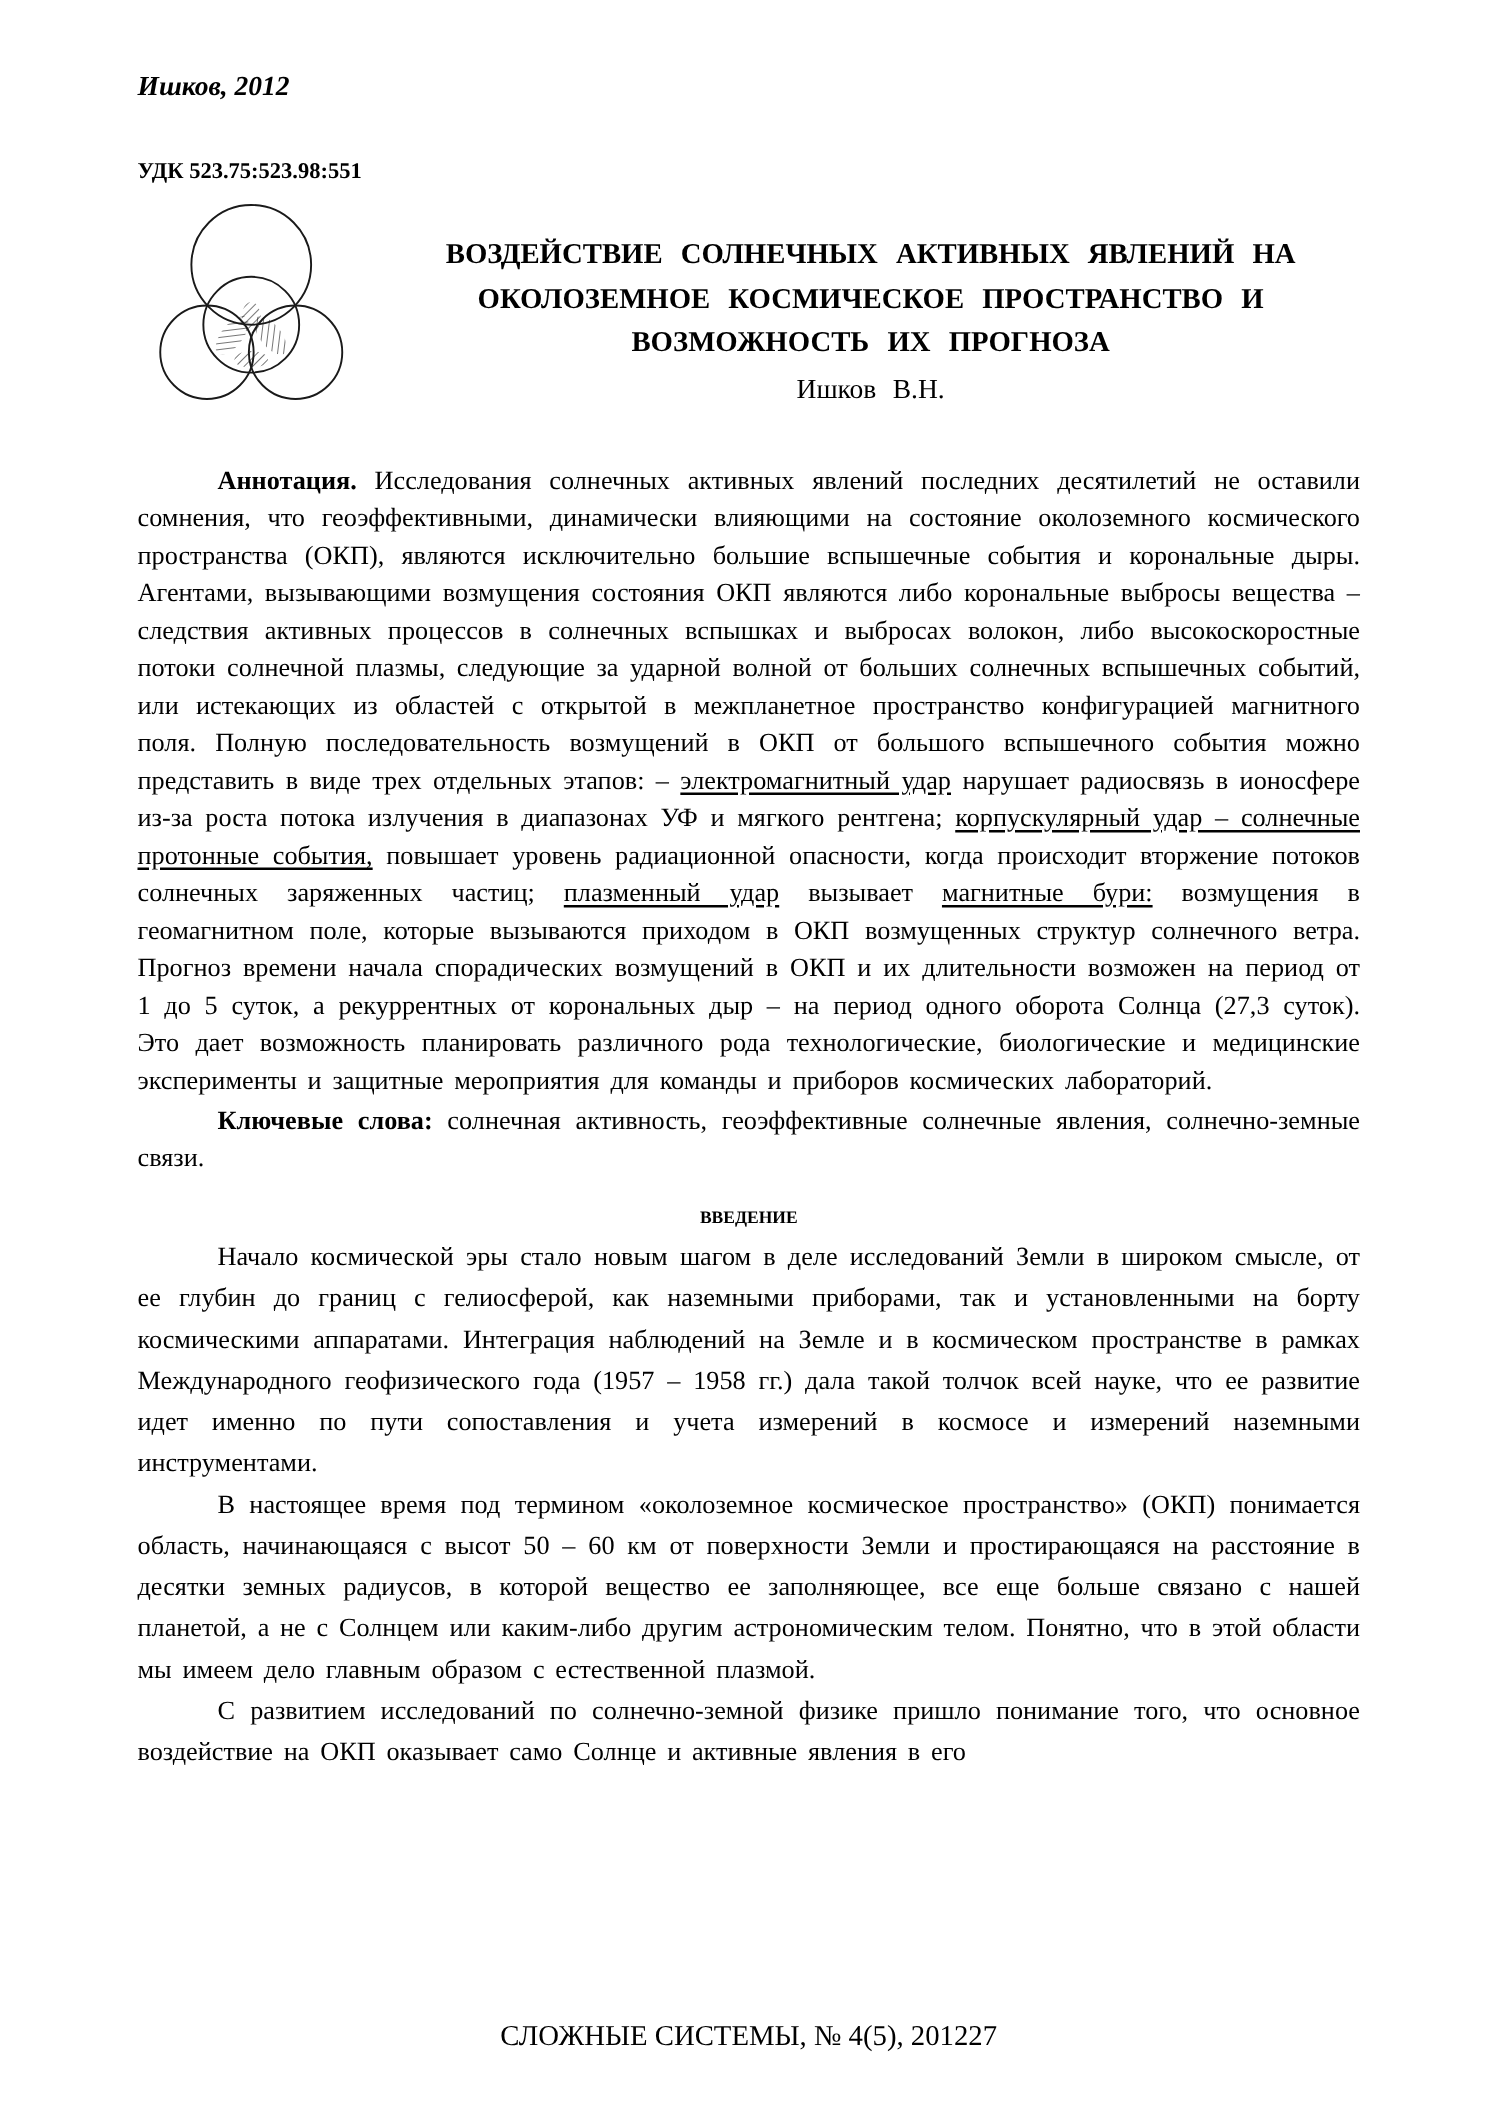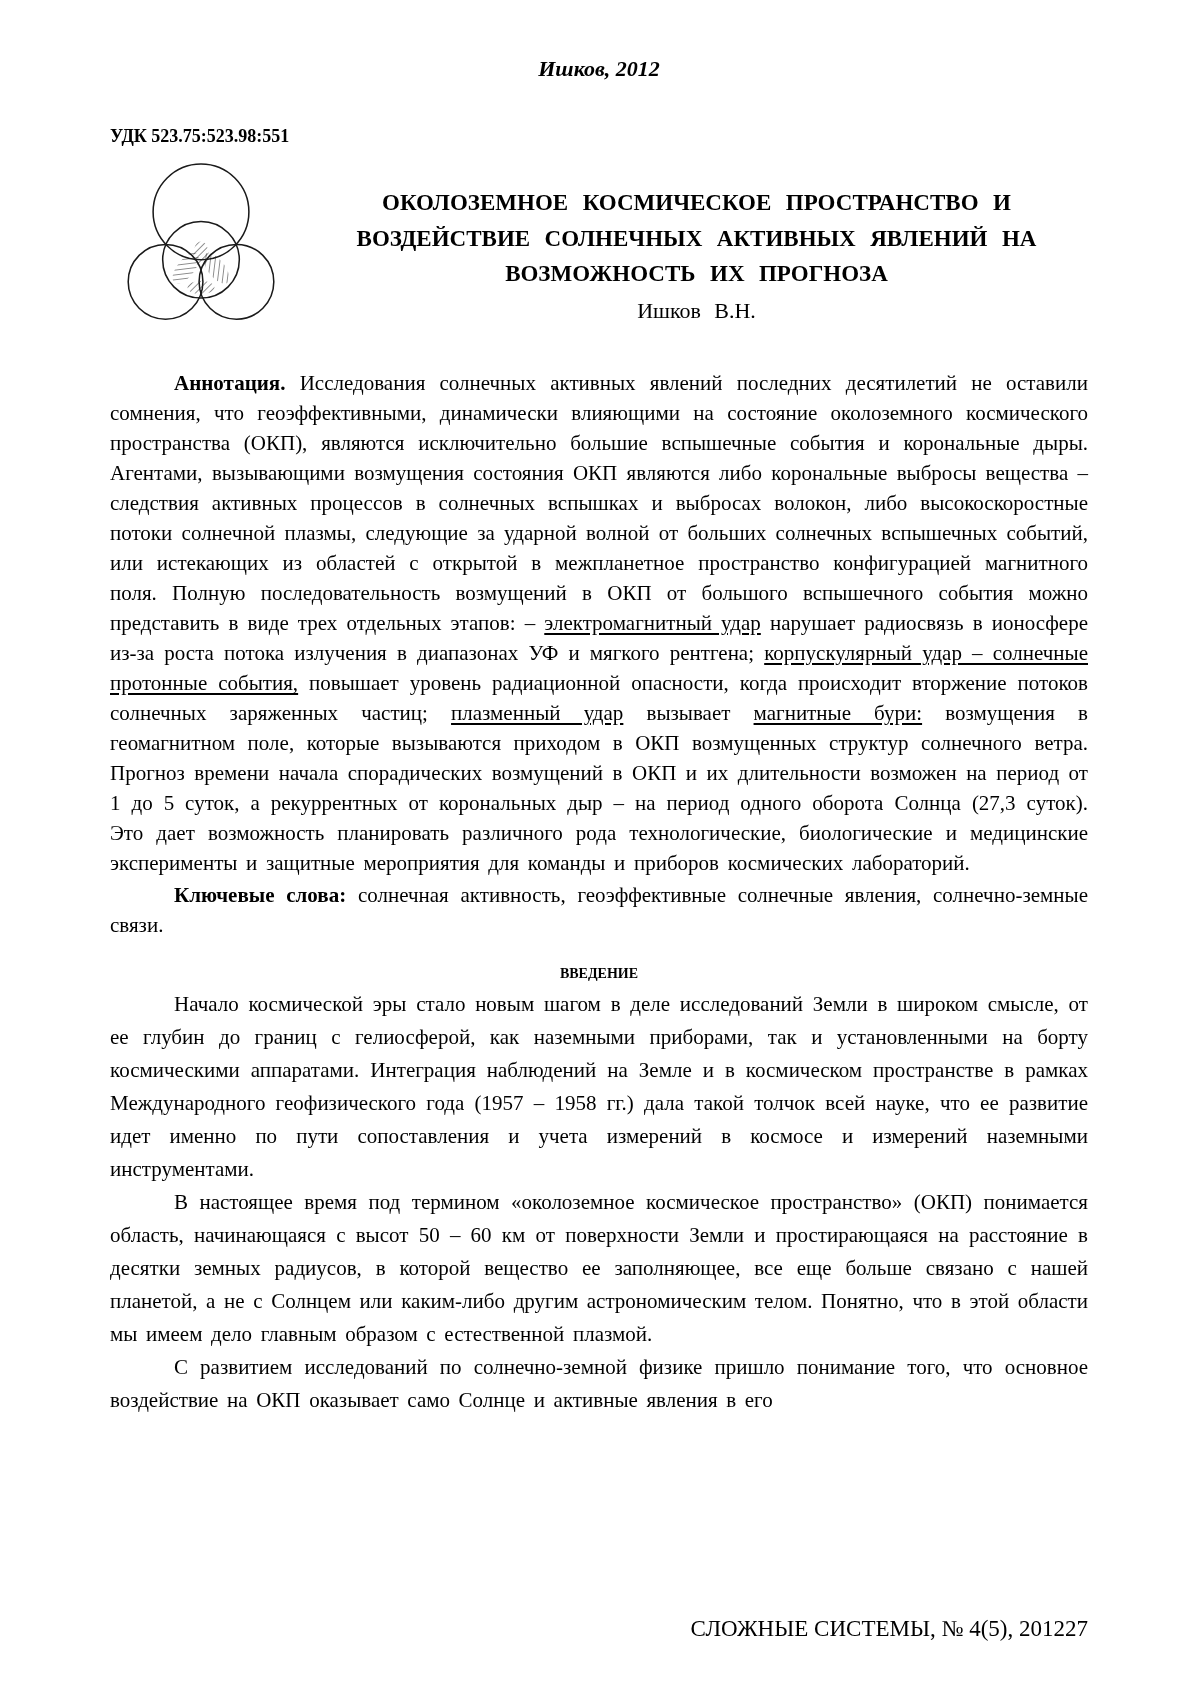--- a/index.html
+++ b/index.html
@@ -9,21 +9,21 @@
     width: 1200px;
     height: 1698px;
     margin: 0 auto;
     background: #ffffff;
     color: #000000;
     font-family: "Liberation Serif", "DejaVu Serif", serif;
     padding: 56px 112px 0 110px;
     overflow: hidden;
   }
   .running-head {
-    text-align: center;
+    text-align: left;
     font-weight: bold;
     font-style: italic;
     font-size: 22px;
     margin-bottom: 44px;
   }
   .udc {
     font-weight: bold;
     font-size: 18px;
     margin-bottom: 12px;
   }
@@ -78,21 +78,21 @@
   .intro-para {
     line-height: 33px;
     text-indent: 64px;
   }
   .footer {
     position: absolute;
     left: 110px;
     right: 112px;
     bottom: 56px;
     display: flex;
-    justify-content: flex-end;
+    justify-content: center;
     font-size: 23px;
   }
 </style>
 </head>
 <body>
 
 <div class="page">
 
   <div class="running-head">Ишков, 2012</div>
 
@@ -110,22 +110,22 @@
         <ellipse cx="111" cy="112" rx="9" ry="19" transform="rotate(-38 111 112)" fill="url(#hatch)" stroke="none"></ellipse>
         <ellipse cx="95" cy="132" rx="14" ry="7" fill="url(#hatch)" stroke="none"></ellipse>
         <ellipse cx="95" cy="97" rx="8" ry="13" fill="url(#hatch)" stroke="none"></ellipse>
         <circle cx="95" cy="53" r="50" fill="none" stroke="#1a1a1a" stroke-width="1.6"></circle>
         <circle cx="95" cy="103" r="40" fill="none" stroke="#1a1a1a" stroke-width="1.6"></circle>
         <circle cx="58" cy="126" r="39" fill="none" stroke="#1a1a1a" stroke-width="1.6"></circle>
         <circle cx="132" cy="126" r="39" fill="none" stroke="#1a1a1a" stroke-width="1.6"></circle>
       </svg>
     </div>
     <div class="title-block">
+      <div class="title-line">ВОЗДЕЙСТВИЕ СОЛНЕЧНЫХ АКТИВНЫХ ЯВЛЕНИЙ НА</div>
       <div class="title-line">ОКОЛОЗЕМНОЕ КОСМИЧЕСКОЕ ПРОСТРАНСТВО И</div>
-      <div class="title-line">ВОЗДЕЙСТВИЕ СОЛНЕЧНЫХ АКТИВНЫХ ЯВЛЕНИЙ НА</div>
       <div class="title-line">ВОЗМОЖНОСТЬ ИХ ПРОГНОЗА</div>
       <div class="author-name">Ишков В.Н.</div>
     </div>
   </div>
 
   <p class="body-text abstract-para"><span class="abstract-label">Аннотация.</span><span> Исследования солнечных активных явлений последних десятилетий не оставили сомнения, что геоэффективными, динамически влияющими на состояние околоземного космического пространства (ОКП), являются исключительно большие вспышечные события и корональные дыры. Агентами, вызывающими возмущения состояния ОКП являются либо корональные выбросы вещества – следствия активных процессов в солнечных вспышках и выбросах волокон, либо высокоскоростные потоки солнечной плазмы, следующие за ударной волной от больших солнечных вспышечных событий, или истекающих из областей с открытой в межпланетное пространство конфигурацией магнитного поля. Полную последовательность возмущений в ОКП от большого вспышечного события можно представить в виде трех отдельных этапов: – </span><span class="ul">электромагнитный удар</span><span> нарушает радиосвязь в ионосфере из-за роста потока излучения в диапазонах УФ и мягкого рентгена; </span><span class="ul">корпускулярный удар – солнечные протонные события,</span><span> повышает уровень радиационной опасности, когда происходит вторжение потоков солнечных заряженных частиц; </span><span class="ul">плазменный удар</span><span> вызывает </span><span class="ul">магнитные бури:</span><span> возмущения в геомагнитном поле, которые вызываются приходом в ОКП возмущенных структур солнечного ветра. Прогноз времени начала спорадических возмущений в ОКП и их длительности возможен на период от 1 до 5 суток, а рекуррентных от корональных дыр – на период одного оборота Солнца (27,3 суток). Это дает возможность планировать различного рода технологические, биологические и медицинские эксперименты и защитные мероприятия для команды и приборов космических лабораторий.</span></p>
 
   <p class="body-text keywords-para"><span class="kw-label">Ключевые слова:</span><span> солнечная активность, геоэффективные солнечные явления, солнечно-земные связи.</span></p>
 
   <div class="section-heading">ВВЕДЕНИЕ</div>

